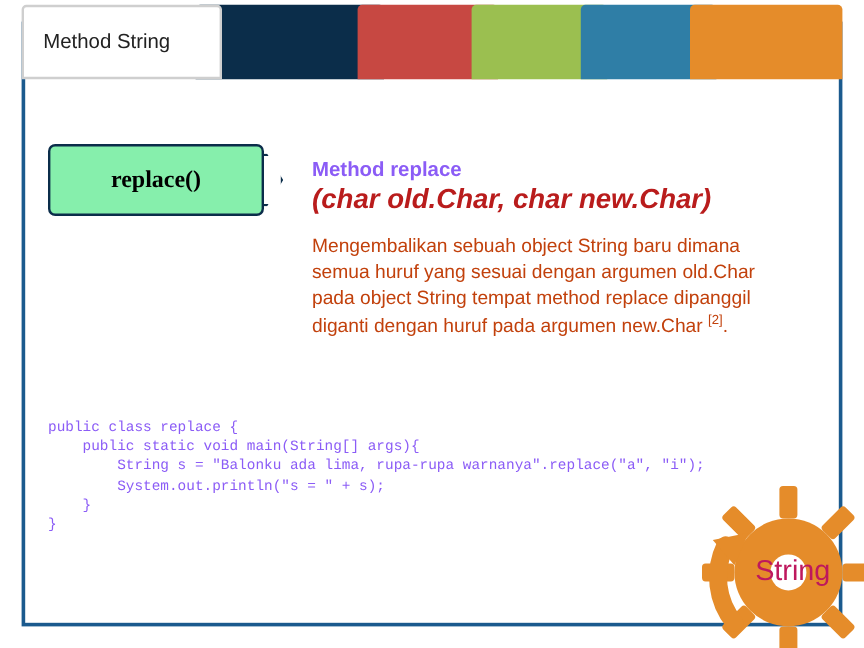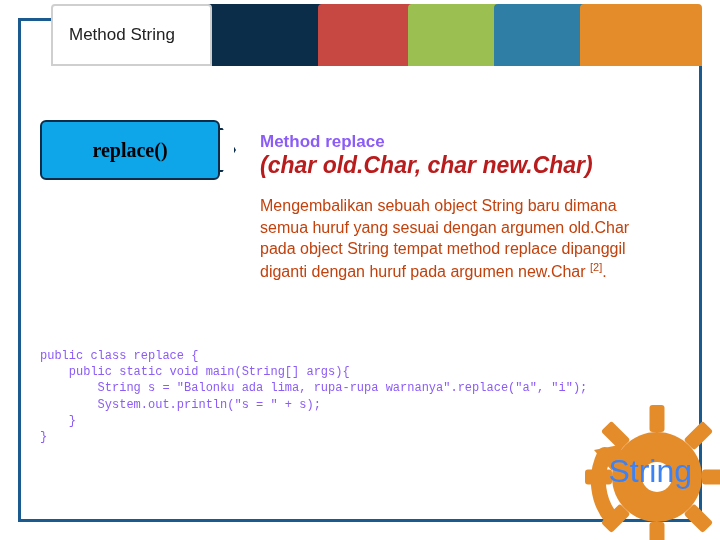--- a/index.html
+++ b/index.html
@@ -24,21 +24,20 @@
     position: absolute;
     left: 18px;
     top: 4px;
     width: 684px;
     height: 62px;
     display: flex;
   }
   .tab {
     height: 62px;
     border-radius: 4px 4px 0 0;
-    margin-left: 33px;
   }
   .tab-title {
     width: 170px;
     background: #fff;
     border: 2px solid #cfcfcf;
     display: flex;
     align-items: center;
     padding-left: 16px;
     font-size: 17px;
     color: #222;
@@ -58,21 +57,21 @@
     width: 195px;
     height: 60px;
   }
   .pill {
     position: absolute;
     left: 0; top: 0;
     width: 180px;
     height: 60px;
     border: 2px solid #0b2d4a;
     border-radius: 6px;
-    background: #0ea5e9;
+    background: #86efac;
     display: flex;
     align-items: center;
     justify-content: center;
     font-family: "Times New Roman", serif;
     font-weight: bold;
     font-size: 20px;
     color: #000;
     z-index: 2;
   }
   .chev {
@@ -131,22 +130,22 @@
     right: -12px;
     bottom: -12px;
     width: 150px;
     height: 150px;
   }
   .gear svg { width: 100%; height: 100%; }
   .gear-label {
     position: absolute;
     right: 28px;
     bottom: 50px;
-    font-size: 32px;
-    color: #3b82f6;
+    font-size: 24px;
+    color: #be185d;
   }
 </style>
 </head>
 <body>
 
 <div class="frame"></div>
 
 <div class="top-tabs">
   <div class="tab tab-title">
     <span>Method String</span>

